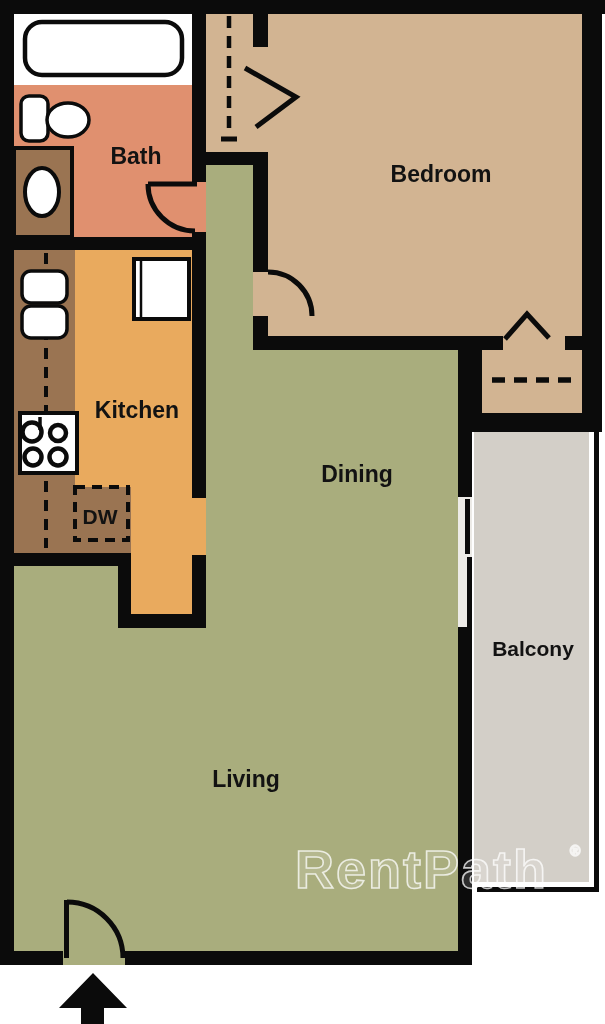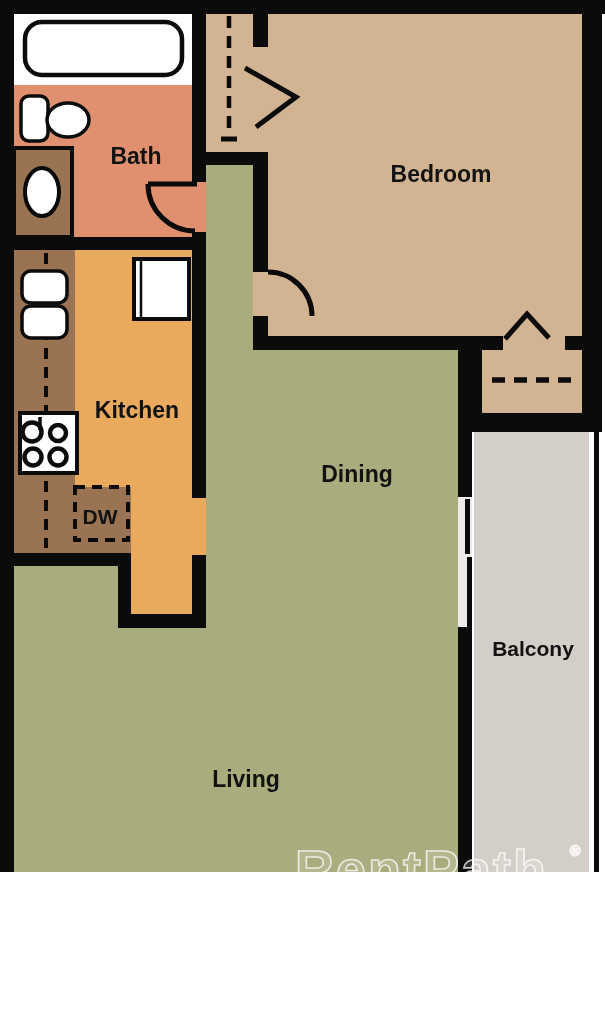--- a/index.html
+++ b/index.html
@@ -1,16 +1,16 @@
 <!DOCTYPE html>
 <html><head>
 <meta charset="utf-8">
 <style>
   html,body{margin:0;padding:0;background:#ffffff;}
-  .stage{width:605px;height:872px;position:relative;font-family:"Liberation Sans",sans-serif;}
+  .stage{width:605px;height:1024px;position:relative;font-family:"Liberation Sans",sans-serif;}
   svg{display:block;}
   .room-label{font-family:"Liberation Sans",sans-serif;font-weight:700;font-size:23px;}
   .room-label.small{font-size:21px;}
   .fixture{stroke:#0b0b0b;}
   .thin-line{stroke:#0b0b0b;fill:none;}
   .dash-line{stroke:#0b0b0b;fill:none;}
   .door{stroke:#0b0b0b;fill:none;stroke-width:5;}
   .dw-box{fill:none;stroke:#0b0b0b;stroke-width:4;stroke-dasharray:10 7;}
   .watermark{font-family:"Liberation Sans",sans-serif;font-weight:700;
              fill-opacity:0.14;stroke-opacity:0.75;stroke-width:1.6px;letter-spacing:2px;}

